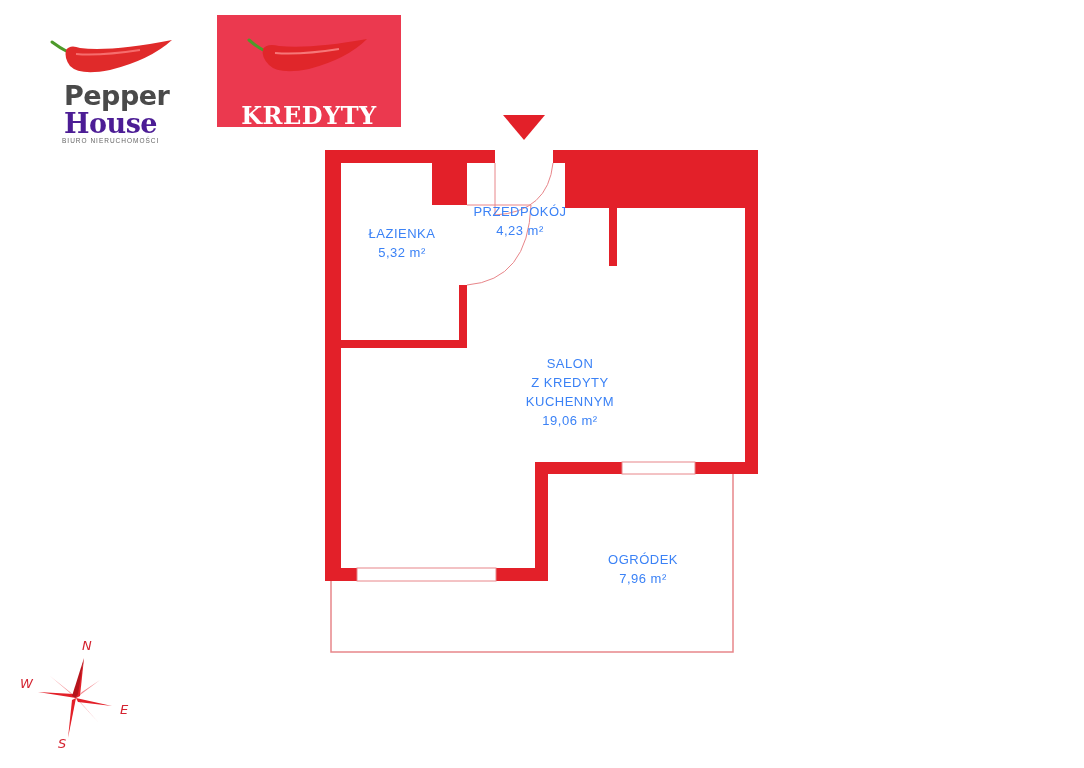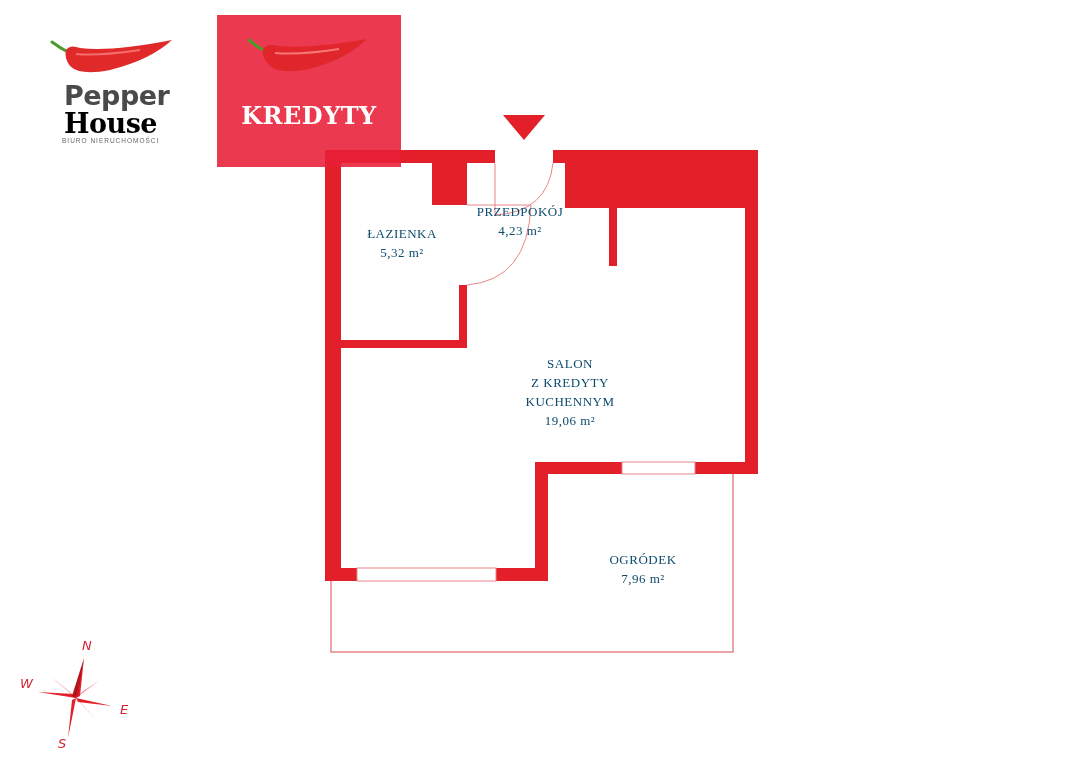--- a/index.html
+++ b/index.html
@@ -2,32 +2,32 @@
 <html><head>
 <meta charset="utf-8">
 <style>
   html, body { margin: 0; padding: 0; background: #ffffff; }
   body { width: 1084px; height: 768px; position: relative; overflow: hidden;
          font-family: "Liberation Sans", "DejaVu Sans", sans-serif; }
   .logo { position: absolute; left: 40px; top: 30px; width: 140px; height: 120px; }
   .logo-word1 { position: absolute; left: 24px; top: 50px; font-size: 27px; font-weight: bold;
                 color: #4a4a4a; letter-spacing: -0.5px; font-family: "DejaVu Sans", sans-serif; text-align: right; }
   .logo-word2 { position: absolute; left: 24px; top: 78px; font-size: 27px; font-weight: bold;
-                color: #000000; letter-spacing: -0.5px; font-family: "DejaVu Serif", serif; }
+                color: #4c1d95; letter-spacing: -0.5px; font-family: "DejaVu Serif", serif; }
   .logo-sub { position: absolute; left: 22px; top: 107px; font-size: 6.5px; letter-spacing: 1px;
               color: #666; white-space: nowrap; }
-  .kredyty { position: absolute; left: 217px; top: 15px; width: 184px; height: 152px;
+  .kredyty { position: absolute; left: 217px; top: 15px; width: 184px; height: 112px;
              background: rgba(232, 30, 55, 0.88); z-index: 3; }
   .kredyty-label { position: absolute; left: 0; right: 0; top: 86px; text-align: center;
                    color: #ffffff; font-size: 24px; font-weight: bold;
                    font-family: "DejaVu Serif", serif; letter-spacing: 0.5px; }
   .plan { position: absolute; left: 0; top: 0; width: 1084px; height: 768px; z-index: 2; }
-  .room-label { position: absolute; color: #0c4a6e; font-size: 13px; text-align: center;
+  .room-label { position: absolute; color: #3b82f6; font-size: 13px; text-align: center;
                 line-height: 19px; letter-spacing: 0.5px; white-space: nowrap; z-index: 4;
-                font-family: Liberation Serif, serif; }
+                font-family: Liberation Sans, sans-serif; }
   .compass { position: absolute; left: 10px; top: 630px; width: 130px; height: 130px; z-index: 2; }
   .compass-letter { position: absolute; color: #d42330; font-size: 13px; font-style: italic;
                     font-family: "DejaVu Sans", sans-serif; }
 </style>
 </head>
 <body>
 
 <div class="logo">
   <svg width="140" height="50" viewBox="0 0 140 50" style="position:absolute;left:0;top:0;">
     <path d="M12 12 Q20 18 28 22" stroke="#4d9a2a" stroke-width="3" fill="none" stroke-linecap="round"></path>

